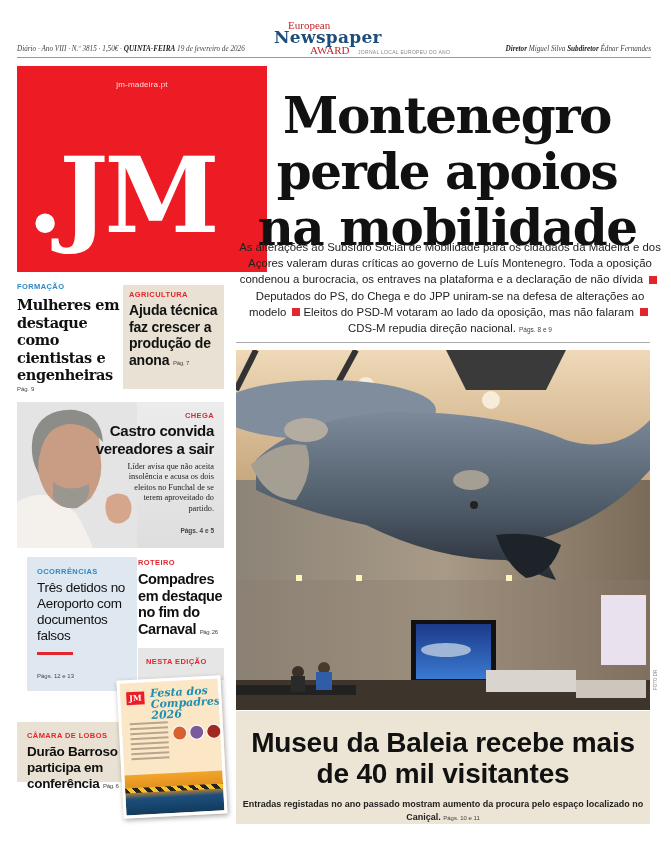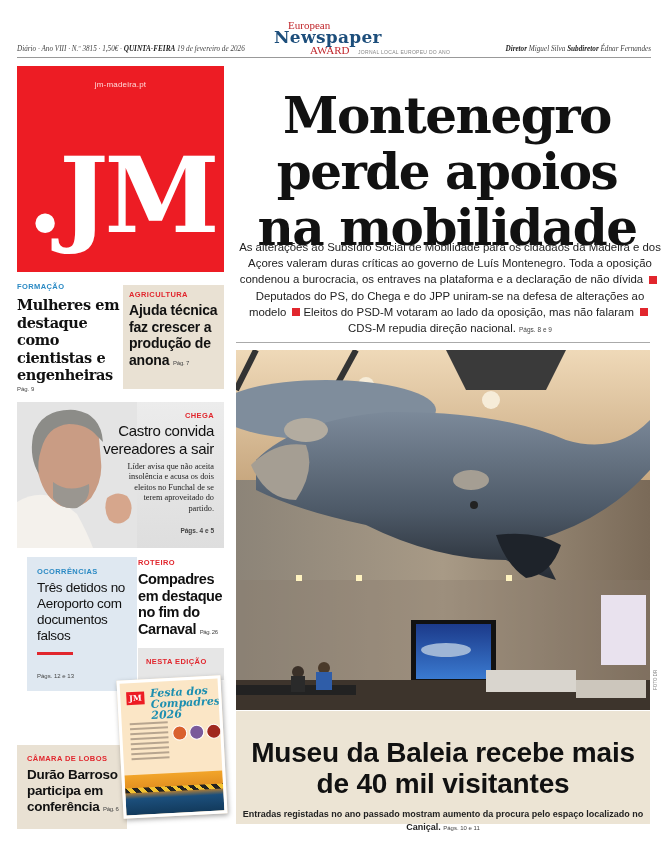--- a/index.html
+++ b/index.html
@@ -13,21 +13,21 @@
   .meta-right b { font-weight: bold; color: #222; }
   .top-rule { position: absolute; left: 17px; right: 20px; top: 57px; height: 1px; background: #999; }
 
   .award { position: absolute; left: 270px; top: 20px; width: 200px; height: 38px; }
   .award .european { position: absolute; left: 18px; top: 0; font-family: "Liberation Serif", serif; font-size: 11px; color: #c0262b; line-height: 1; }
   .award .newspaper { position: absolute; left: 4px; top: 9px; font-family: "DejaVu Serif", serif; font-weight: bold; font-size: 17px; color: #1d4e7b; line-height: 1; letter-spacing: 0.3px; text-align: right; }
   .award .awardword { position: absolute; left: 40px; top: 25px; font-family: "Liberation Serif", serif; font-size: 11px; color: #c0262b; line-height: 1; }
   .award .jornal { position: absolute; left: 88px; top: 29px; font-size: 5px; color: #888; letter-spacing: 0.3px; white-space: nowrap; }
 
   
-  .logo { position: absolute; left: 17px; top: 66px; width: 207px; height: 206px; background: #ed1c24; }
+  .logo { position: absolute; left: 17px; top: 66px; width: 250px; height: 206px; background: #ed1c24; }
   .logo .url { position: absolute; top: 14px; width: 100%; text-align: center; color: #ffd9d9; font-size: 8px; letter-spacing: 0.2px; }
   .logo .mark { position: absolute; left: 10px; top: 78px; color: #fff; font-family: "DejaVu Serif", serif; font-weight: bold; font-size: 104px; line-height: 1; letter-spacing: -4px; }
 
   
   .headline { position: absolute; left: 232px; top: 60px; width: 430px; text-align: center; font-family: "DejaVu Serif", serif; font-weight: bold; font-size: 50px; line-height: 56px; letter-spacing: -1.5px; color: #111; margin-top: 28px; }
   .lead { position: absolute; left: 236px; top: 239px; width: 428px; text-align: center; font-family: "Liberation Sans", sans-serif; font-size: 11.4px; line-height: 16.2px; color: #222; }
   .lead .sq { display: inline-block; width: 8px; height: 8px; background: #e1262d; margin: 0 3px; vertical-align: -0.5px; }
   .lead .pg { font-size: 6.5px; color: #444; }
   .lead-rule { position: absolute; left: 236px; top: 342px; width: 414px; height: 1px; background: #aaa; }
 
@@ -40,53 +40,53 @@
   .s-formacao { position: absolute; left: 17px; top: 282px; width: 105px; }
   .s-formacao .title { margin-top: 5px; font-family: "DejaVu Serif", serif; font-weight: bold; font-size: 14.5px; line-height: 17.5px; color: #111; letter-spacing: -0.4px; }
   .s-formacao .pgref { margin-top: 2px; display: block; }
 
   .s-agri { position: absolute; left: 123px; top: 285px; width: 101px; height: 104px; background: #e9e1d3; padding: 5px 0 16px 6px; }
   .s-agri .title { margin-top: 3px; font-weight: bold; font-size: 14px; line-height: 16.5px; color: #111; letter-spacing: -0.2px; }
 
   .s-chega { position: absolute; left: 17px; top: 402px; width: 207px; height: 146px; background: linear-gradient(180deg, #ececec 0%, #dedede 100%); overflow: hidden; }
   .s-chega .photo { position: absolute; left: 0; top: 0; width: 120px; height: 146px; }
   .s-chega .kicker { position: absolute; right: 10px; top: 9px; }
-  .s-chega .title { position: absolute; right: 10px; top: 20px; width: 130px; text-align: right; font-weight: normal; font-size: 15px; line-height: 17.5px; color: #111; letter-spacing: -0.3px; }
+  .s-chega .title { position: absolute; right: 10px; top: 20px; width: 130px; text-align: right; font-weight: bold; font-size: 15px; line-height: 17.5px; color: #111; letter-spacing: -0.3px; }
   .s-chega .dek { position: absolute; right: 10px; top: 60px; width: 92px; text-align: right; font-family: "Liberation Serif", serif; font-size: 8.3px; line-height: 10.4px; color: #222; }
   .s-chega .pgref { position: absolute; right: 10px; top: 125px; font-weight: bold; font-size: 6.5px; }
 
   .s-ocorr { position: absolute; left: 27px; top: 557px; width: 110px; height: 134px; background: #dfe8f1; padding: 10px 4px 0 10px; }
   .s-ocorr .title { margin-top: 4px; font-weight: normal; font-size: 13.5px; line-height: 16px; color: #111; letter-spacing: -0.3px; }
   .s-ocorr .divider { width: 36px; height: 3px; background: #e1262d; margin: 8px 0 9px 0; }
 
   .s-roteiro { position: absolute; left: 138px; top: 558px; width: 95px; }
   .s-roteiro .title { margin-top: 4px; font-weight: bold; font-size: 14.5px; line-height: 16.5px; color: #111; letter-spacing: -0.4px; }
 
   .s-nesta { position: absolute; left: 138px; top: 648px; width: 86px; height: 32px; background: #e6e6e6; padding: 9px 0 0 8px; }
 
-  .s-camara { position: absolute; left: 17px; top: 745px; width: 110px; height: 84px; background: #e9e1d3; padding: 9px 0 0 10px; }
+  .s-camara { position: absolute; left: 17px; top: 722px; width: 110px; height: 60px; background: #e9e1d3; padding: 9px 0 0 10px; }
   .s-camara .title { margin-top: 4px; font-weight: bold; font-size: 13.5px; line-height: 16px; color: #111; letter-spacing: -0.3px; }
 
   
   .cover { position: absolute; left: 120px; top: 678px; width: 104px; height: 138px; background: #fbe6c6; border: 3px solid #fff; box-shadow: 1px 2px 5px rgba(0,0,0,0.35); transform: rotate(-3deg); overflow: hidden; }
   .cover .jm { position: absolute; left: 6px; top: 9px; width: 18px; height: 13px; background: #ed1c24; color: #fff; font-family: "DejaVu Serif", serif; font-weight: bold; font-size: 8px; text-align: center; line-height: 13px; }
   .cover .fest { position: absolute; left: 30px; top: 6px; width: 70px; font-family: "DejaVu Serif", serif; font-weight: bold; font-style: italic; color: #1d8fb0; font-size: 11px; line-height: 11px; }
   .cover .lines { position: absolute; left: 8px; top: 40px; width: 38px; }
   .cover .lines i { display: block; height: 2px; background: #8a7a6a; margin-bottom: 3px; opacity: 0.6; }
   .cover .bottom { position: absolute; left: 0; bottom: 0; width: 100%; height: 40px; background: linear-gradient(180deg, #f2a52a 0%, #e08c1f 40%, #1c4f7c 60%, #123a5c 100%); }
   .cover .stripe { position: absolute; left: 0; bottom: 22px; width: 100%; height: 5px; background: repeating-linear-gradient(45deg, #222 0 4px, #f2c230 4px 8px); }
   .cover .c1, .cover .c2, .cover .c3 { position: absolute; top: 45px; width: 15px; height: 15px; border-radius: 50%; border: 1px solid #fff; }
   .cover .c1 { left: 50px; background: #d9612f; } .cover .c2 { left: 67px; background: #7a5a9a; } .cover .c3 { left: 84px; background: #a0281e; }
 
   
   .photo-main { position: absolute; left: 236px; top: 350px; width: 414px; height: 360px; overflow: hidden; background: #b8a48c; }
   .photo-credit { position: absolute; left: 653px; top: 690px; font-size: 4.5px; color: #888; transform: rotate(-90deg); transform-origin: left top; white-space: nowrap; }
 
   .baleia { position: absolute; left: 236px; top: 711px; width: 414px; height: 113px; background: #ece4d4; text-align: center; }
-  .baleia .title { margin-top: 26px; font-weight: bold; font-size: 28px; line-height: 31px; color: #111; letter-spacing: -0.2px; }
+  .baleia .title { margin-top: 16px; font-weight: bold; font-size: 28px; line-height: 31px; color: #111; letter-spacing: -0.2px; }
   .baleia .dek { margin-top: 9px; font-weight: bold; font-size: 9px; line-height: 12.5px; color: #222; }
 </style>
 </head>
 <body>
 
 <div class="meta-left">
   <span>Diário · Ano VIII · N.º 3815 · 1,50€ ·</span>
   <b>QUINTA-FEIRA</b>
   <span>19 de fevereiro de 2026</span>
 </div>

